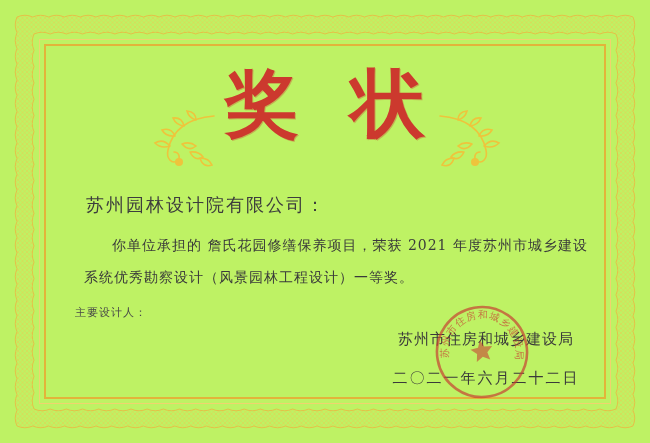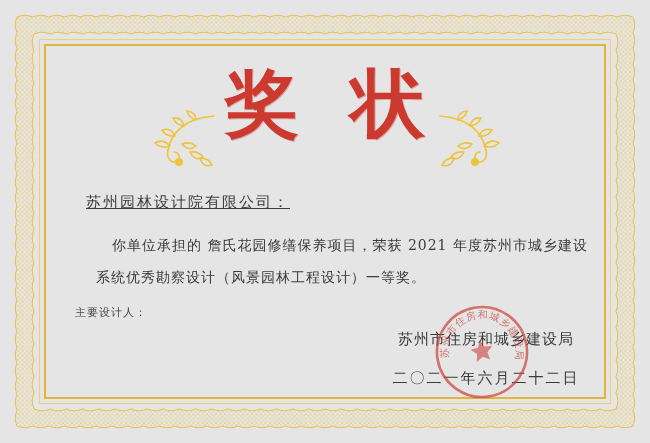--- a/index.html
+++ b/index.html
@@ -3,21 +3,21 @@
 <meta charset="utf-8">
 <style>
   html,body{margin:0;padding:0;}
   body{
     width:650px;height:443px;overflow:hidden;
     background:#ffffff;
     font-family:"DejaVu Sans","Liberation Sans",sans-serif;
     position:relative;
   }
   .paper{
-    position:absolute;inset:0;background:#e5e5e5;
+    position:absolute;inset:0;background:#bef264;
   }
   #border-svg{position:absolute;left:0;top:0;}
   .inner-line-1{
     position:absolute;inset:39px;border:1px solid #f0d36e;pointer-events:none;
   }
   .inner-line-2{
     position:absolute;inset:44px;border:2px solid #e2b43a;pointer-events:none;
   }
   .title-row{
     position:absolute;left:0;right:0;top:66px;text-align:center;
@@ -28,29 +28,29 @@
     font-size:74px;font-weight:800;color:#cc392e;
     letter-spacing:52px;margin-right:-52px;line-height:1;
     text-shadow:1px 1px 0 rgba(204,57,46,.35);
   }
   .flourish{position:absolute;width:70px;height:58px;}
   .flourish-left{left:148px;top:110px;}
   .flourish-right{left:436px;top:110px;transform:scaleX(-1);}
   .recipient{
     position:absolute;left:86px;top:193px;
     font-family:"DejaVu Serif","Liberation Serif",serif;
-    font-size:15px;color:#3d3d3d;letter-spacing:2px;white-space:nowrap;text-decoration:underline;
+    font-size:18px;color:#3d3d3d;letter-spacing:2px;white-space:nowrap;
   }
   .body-line{
     position:absolute;
     font-family:"DejaVu Serif","Liberation Serif",serif;
     font-size:14px;color:#3a3a3a;letter-spacing:1px;white-space:nowrap;
   }
   .body-line-1{left:112px;top:237px;}
-  .body-line-2{left:96px;top:269px;}
+  .body-line-2{left:84px;top:269px;}
   .designers-label{
     position:absolute;left:75px;top:305px;
     font-size:11px;color:#484848;font-weight:normal;letter-spacing:1px;
   }
   .designers-line{
     position:absolute;font-size:10.5px;color:#5a5a5a;letter-spacing:1px;white-space:nowrap;
   }
   .designers-line-1{left:75px;top:325px;}
   .designers-line-2{left:75px;top:341px;}
   .signature-block{

